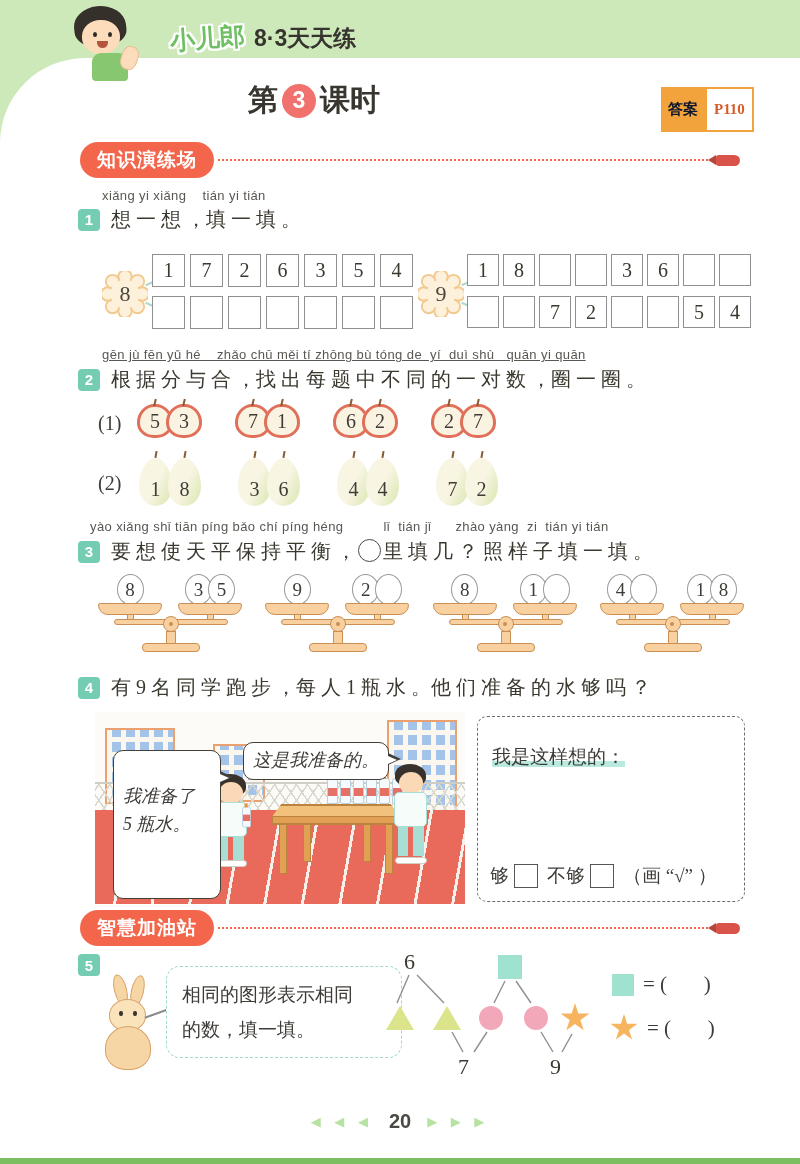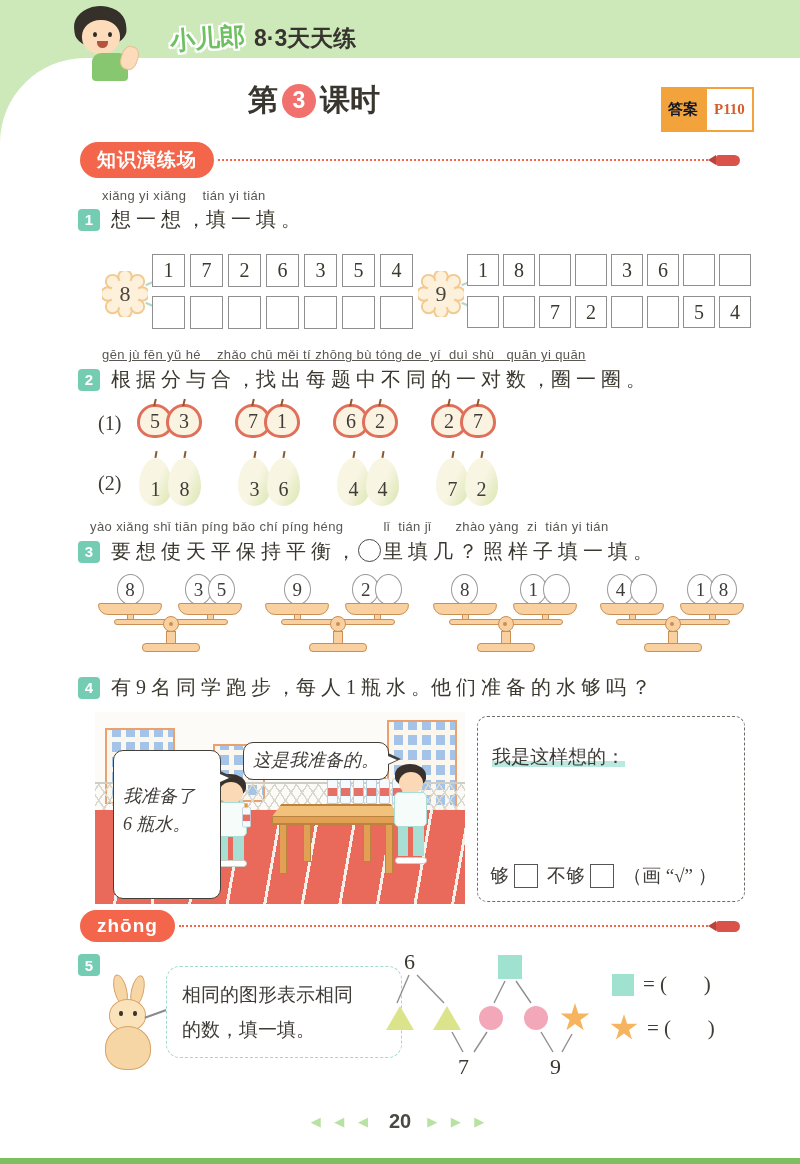--- a/index.html
+++ b/index.html
@@ -453,21 +453,21 @@
     </div>
     <div class="boy boyR">
       <span class="bhair"></span>
       <span class="bface"></span>
       <span class="bjacket"></span>
       <span class="blegs"></span>
       <span class="bfoot"></span>
     </div>
     <div class="bubble bubL serif">
       <span>我准备了
-6 瓶水。</span>
+5 瓶水。</span>
       <span class="tail-out"></span>
       <span class="tail-in"></span>
     </div>
     <div class="bubble bubR serif">
       <span>这是我准备的。</span>
       <span class="tail-out" style="top:10px;"></span>
       <span class="tail-in" style="top:13px;"></span>
     </div>
   </div>
 
@@ -476,21 +476,21 @@
     <div class="verdict serif">
       <span>够</span>
       <span class="vbox"></span>
       <span>不够</span>
       <span class="vbox"></span>
       <span class="hintp">（画 “√” ）</span>
     </div>
   </div>
 
   <div class="sec" style="top:910px;">
-    <span class="pill">zhōng</span>
+    <span class="pill">智慧加油站</span>
     <span class="dots"></span>
     <span class="pencil"></span>
   </div>
 
   <span class="qbadge q5badge">5</span>
   <div class="rabbit">
     <span class="ear ea1"></span>
     <span class="ear ea2"></span>
     <span class="rhead"></span>
     <span class="reye re1"></span>

